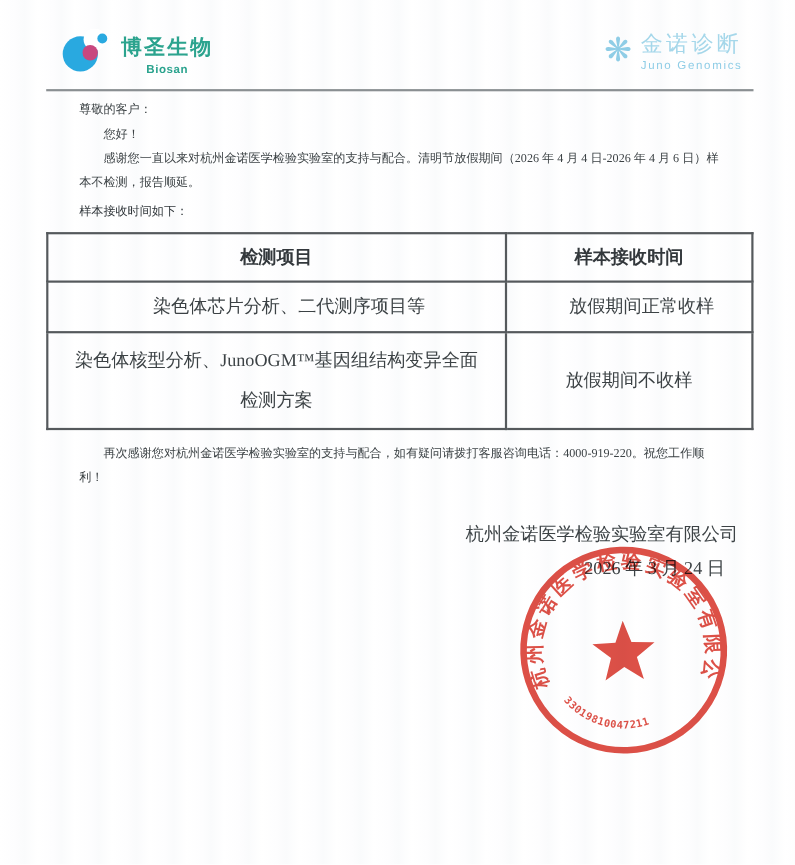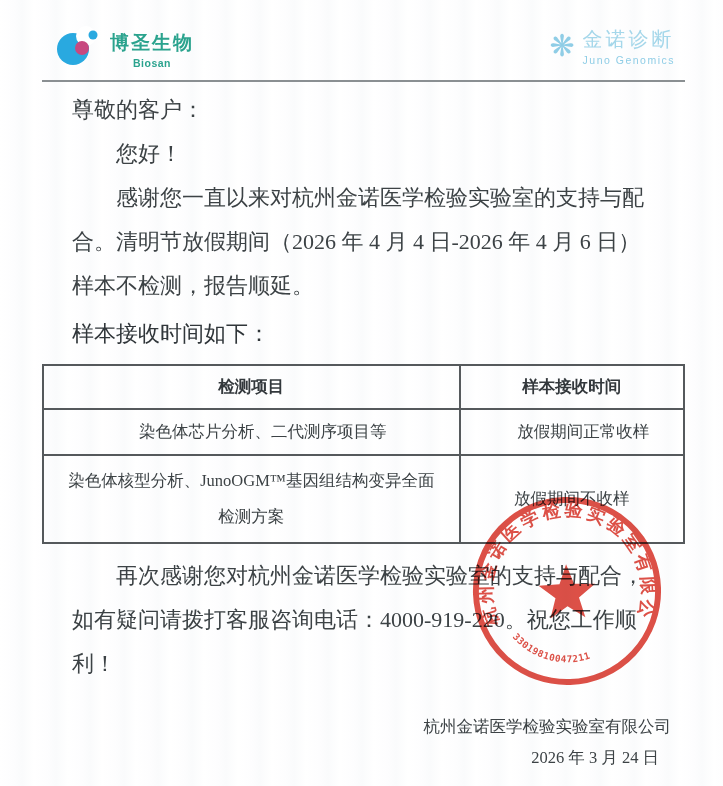--- a/index.html
+++ b/index.html
@@ -21,21 +21,21 @@
   .logo-txt-cn{font-family:"Liberation Sans","DejaVu Sans",sans-serif;font-weight:bold;font-size:19px;letter-spacing:2px;}
   .biosan .logo-txt-cn{color:#2ba38e;}
   .logo-sub{font-family:"Liberation Sans","DejaVu Sans",sans-serif;font-size:10.5px;font-weight:bold;color:#2ba38e;text-align:center;letter-spacing:.5px;margin-top:1px;}
   .juno{align-items:center;}
   .juno-mark{font-size:30px;color:#8fcde6;line-height:1;}
   .juno .logo-txt-cn{color:#a5d7ea;font-weight:normal;letter-spacing:3px;font-size:20px;font-family:Liberation Mono, monospace;}
   .juno .logo-sub{color:#8fcde6;font-weight:normal;letter-spacing:1.5px;text-align:left;}
   .hdr-rule{border:none;border-top:2px solid #8a8f92;margin:0 0 6px 0;}
   
   .title{text-align:center;font-size:22px;font-weight:bold;color:#394045;margin:16px 0 10px 0;letter-spacing:1px;}
-  .bodytext{margin:0 30px;font-size:22px;line-height:2.0;}
+  .bodytext{margin:0 30px;font-size:11px;line-height:2.0;}
   .indent{text-indent:2em;}
   .bold-line{font-weight:normal;color:#30363a;margin-top:2px;}
   
   table.recv{border-collapse:collapse;width:100%;margin:8px 0 10px 0;table-layout:fixed;}
   table.recv th,table.recv td{
     border:2px solid #55595c;text-align:center;vertical-align:middle;
     font-size:16.5px;padding:6px 8px;color:#3c4245;
   }
   table.recv th{font-weight:bold;height:30px;color:#33383c;}
   table.recv col.c1{width:65%;}

